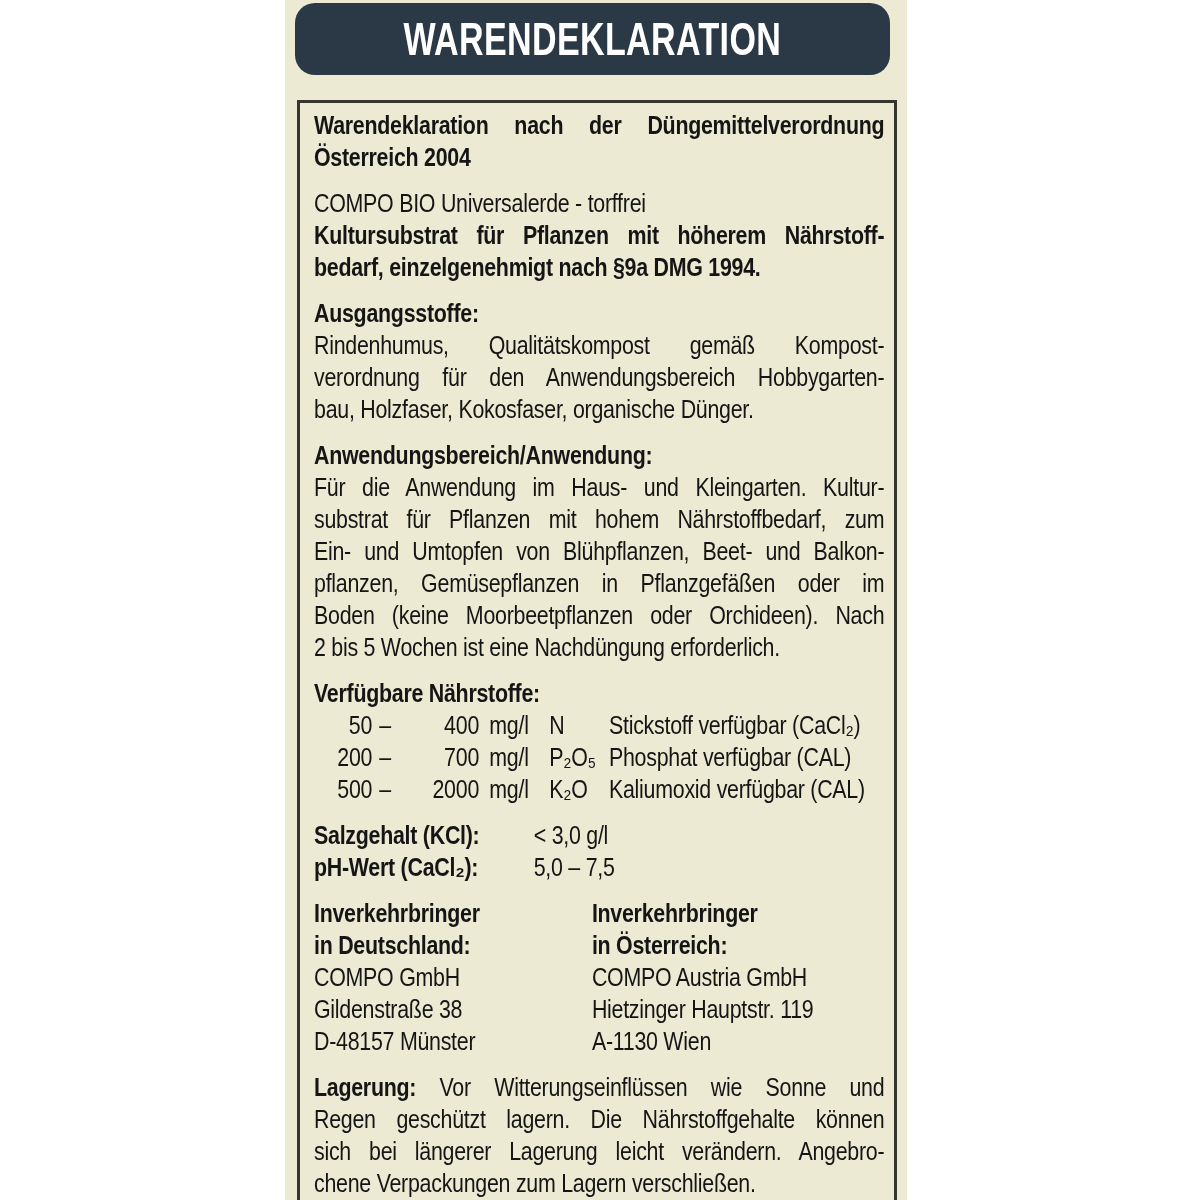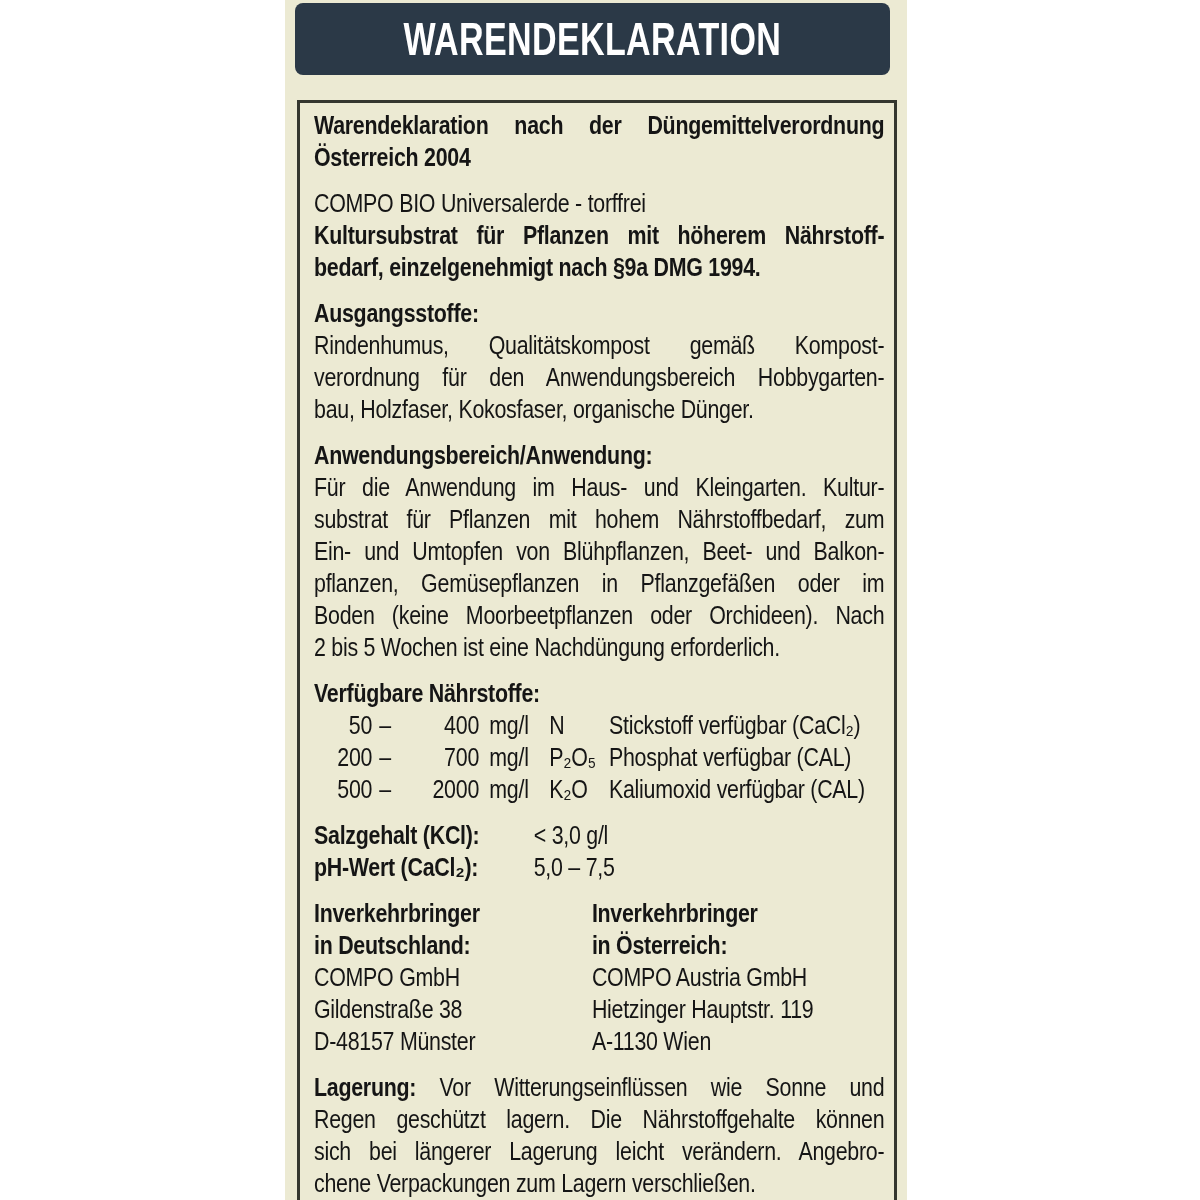--- a/index.html
+++ b/index.html
@@ -1,20 +1,20 @@
 <!DOCTYPE html>
 <html><head>
 <meta charset="utf-8">
 <style>
   html,body{margin:0;padding:0;background:#ffffff;}
   .page{position:relative;width:1200px;height:1200px;background:#ffffff;overflow:hidden;
         font-family:"Liberation Sans","DejaVu Sans",sans-serif;color:#151515;}
   .strip{position:absolute;left:285px;top:0;width:622px;height:1200px;background:#ecead3;}
   .header-bar{position:absolute;left:10px;top:3px;width:595px;height:72px;background:#2b3947;
-              border-radius:8px;display:flex;align-items:center;justify-content:center;}
+              border-radius:20px;display:flex;align-items:center;justify-content:center;}
   .header-title{color:#ffffff;font-weight:700;font-size:46px;letter-spacing:0.5px;
                 transform:scaleX(0.74);white-space:nowrap;}
   .content-box{position:absolute;left:12px;top:100px;width:600px;height:1110px;
                border:3px solid #35372f;box-sizing:border-box;padding:6px 0 0 14px;overflow:hidden;}
   .content-inner{width:667px;transform:scaleX(0.855);transform-origin:0 0;
                  font-size:25px;line-height:32px;letter-spacing:-0.3px;}
   .sec{margin-top:14px;}
   .b{font-weight:700;}
   .ln{white-space:nowrap;}
   .jl{white-space:nowrap;text-align:justify;text-align-last:justify;}

